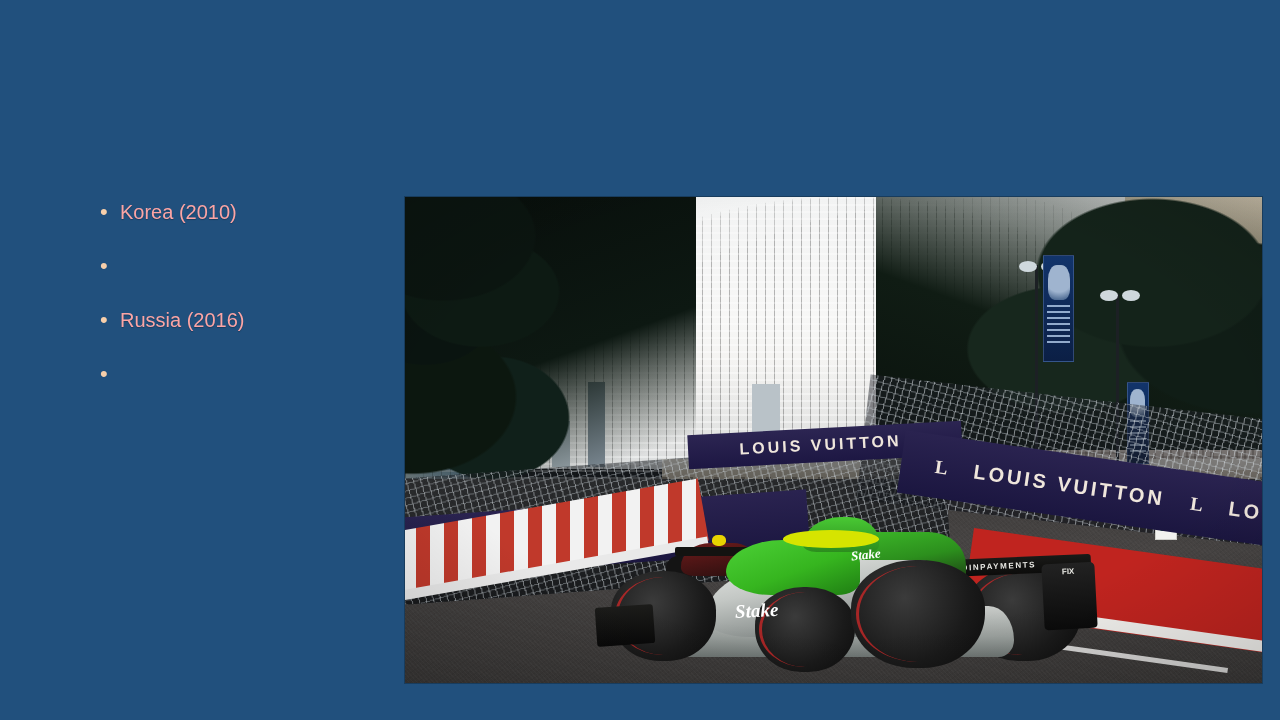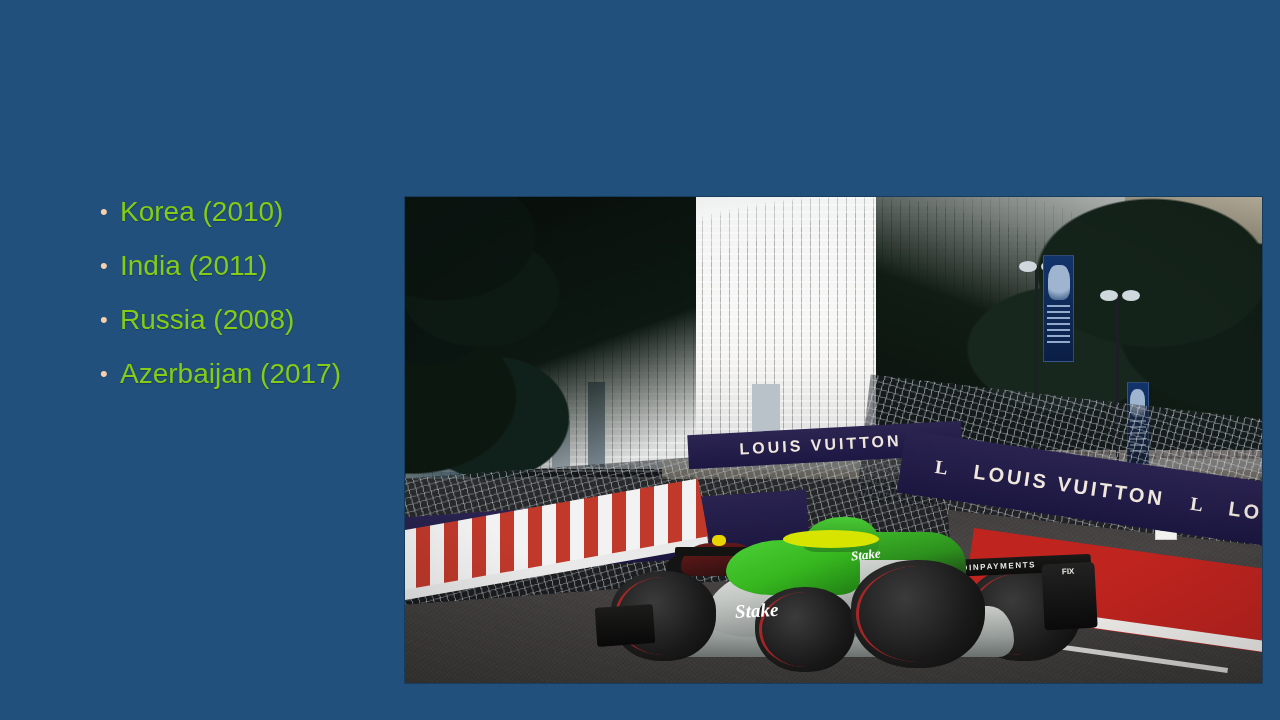--- a/index.html
+++ b/index.html
@@ -43,22 +43,22 @@
   }
   .bullet-dot{
     color:#F7CFAB;
     font-size:22px;
     line-height:40px;
     width:20px;
     flex:0 0 20px;
     text-align:left;
   }
   .bullet-text{
-    color:#84cc16;
-    font-size:28px;
+    color:#fca5a5;
+    font-size:20px;
     line-height:40px;
     white-space:nowrap;
     text-shadow:0 1px 1px rgba(0,0,0,.25);
   }
 
   
   .photo{
     position:absolute;
     left:405px; top:197px;
     width:857px; height:486px;
@@ -495,31 +495,29 @@
 
   <div class="bullets">
 
     <div class="bullet-row">
       <span class="bullet-dot">•</span>
       <span class="bullet-text">Korea (2010)</span>
     </div>
 
     <div class="bullet-row">
       <span class="bullet-dot">•</span>
-      <span class="bullet-text">India (2011)</span>
     </div>
 
     <div class="bullet-row">
       <span class="bullet-dot">•</span>
-      <span class="bullet-text">Russia (2008)</span>
+      <span class="bullet-text">Russia (2016)</span>
     </div>
 
     <div class="bullet-row">
       <span class="bullet-dot">•</span>
-      <span class="bullet-text">Azerbaijan (2017)</span>
     </div>
 
   </div>
 
   <div class="photo">
 
     <div class="ph-layer sky"></div>
     <div class="ph-layer haze"></div>
 
     <div class="tower t1">

